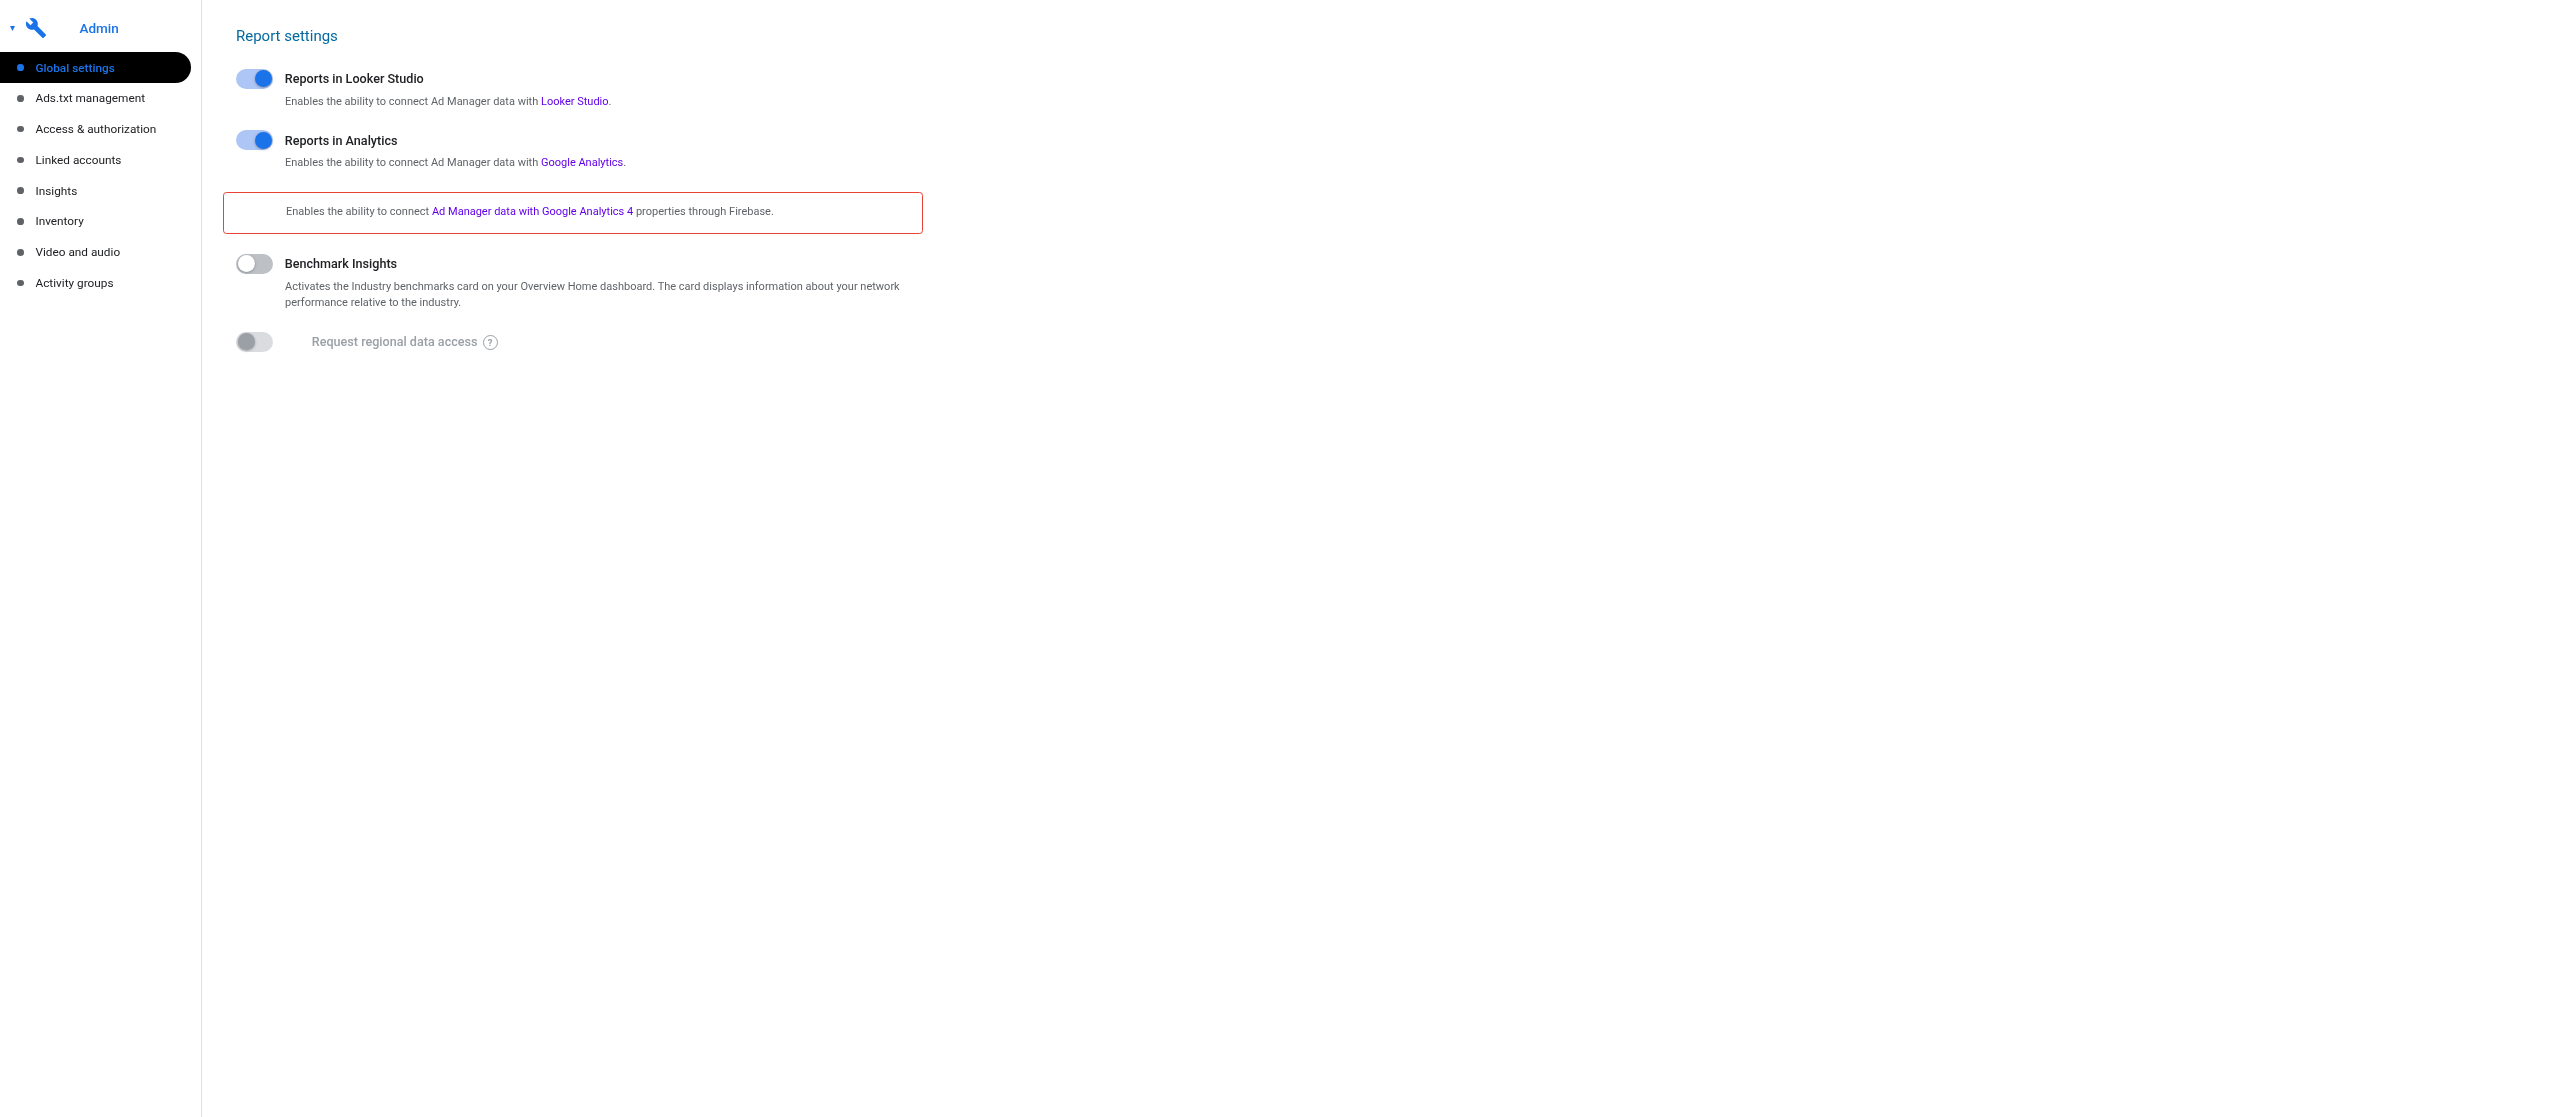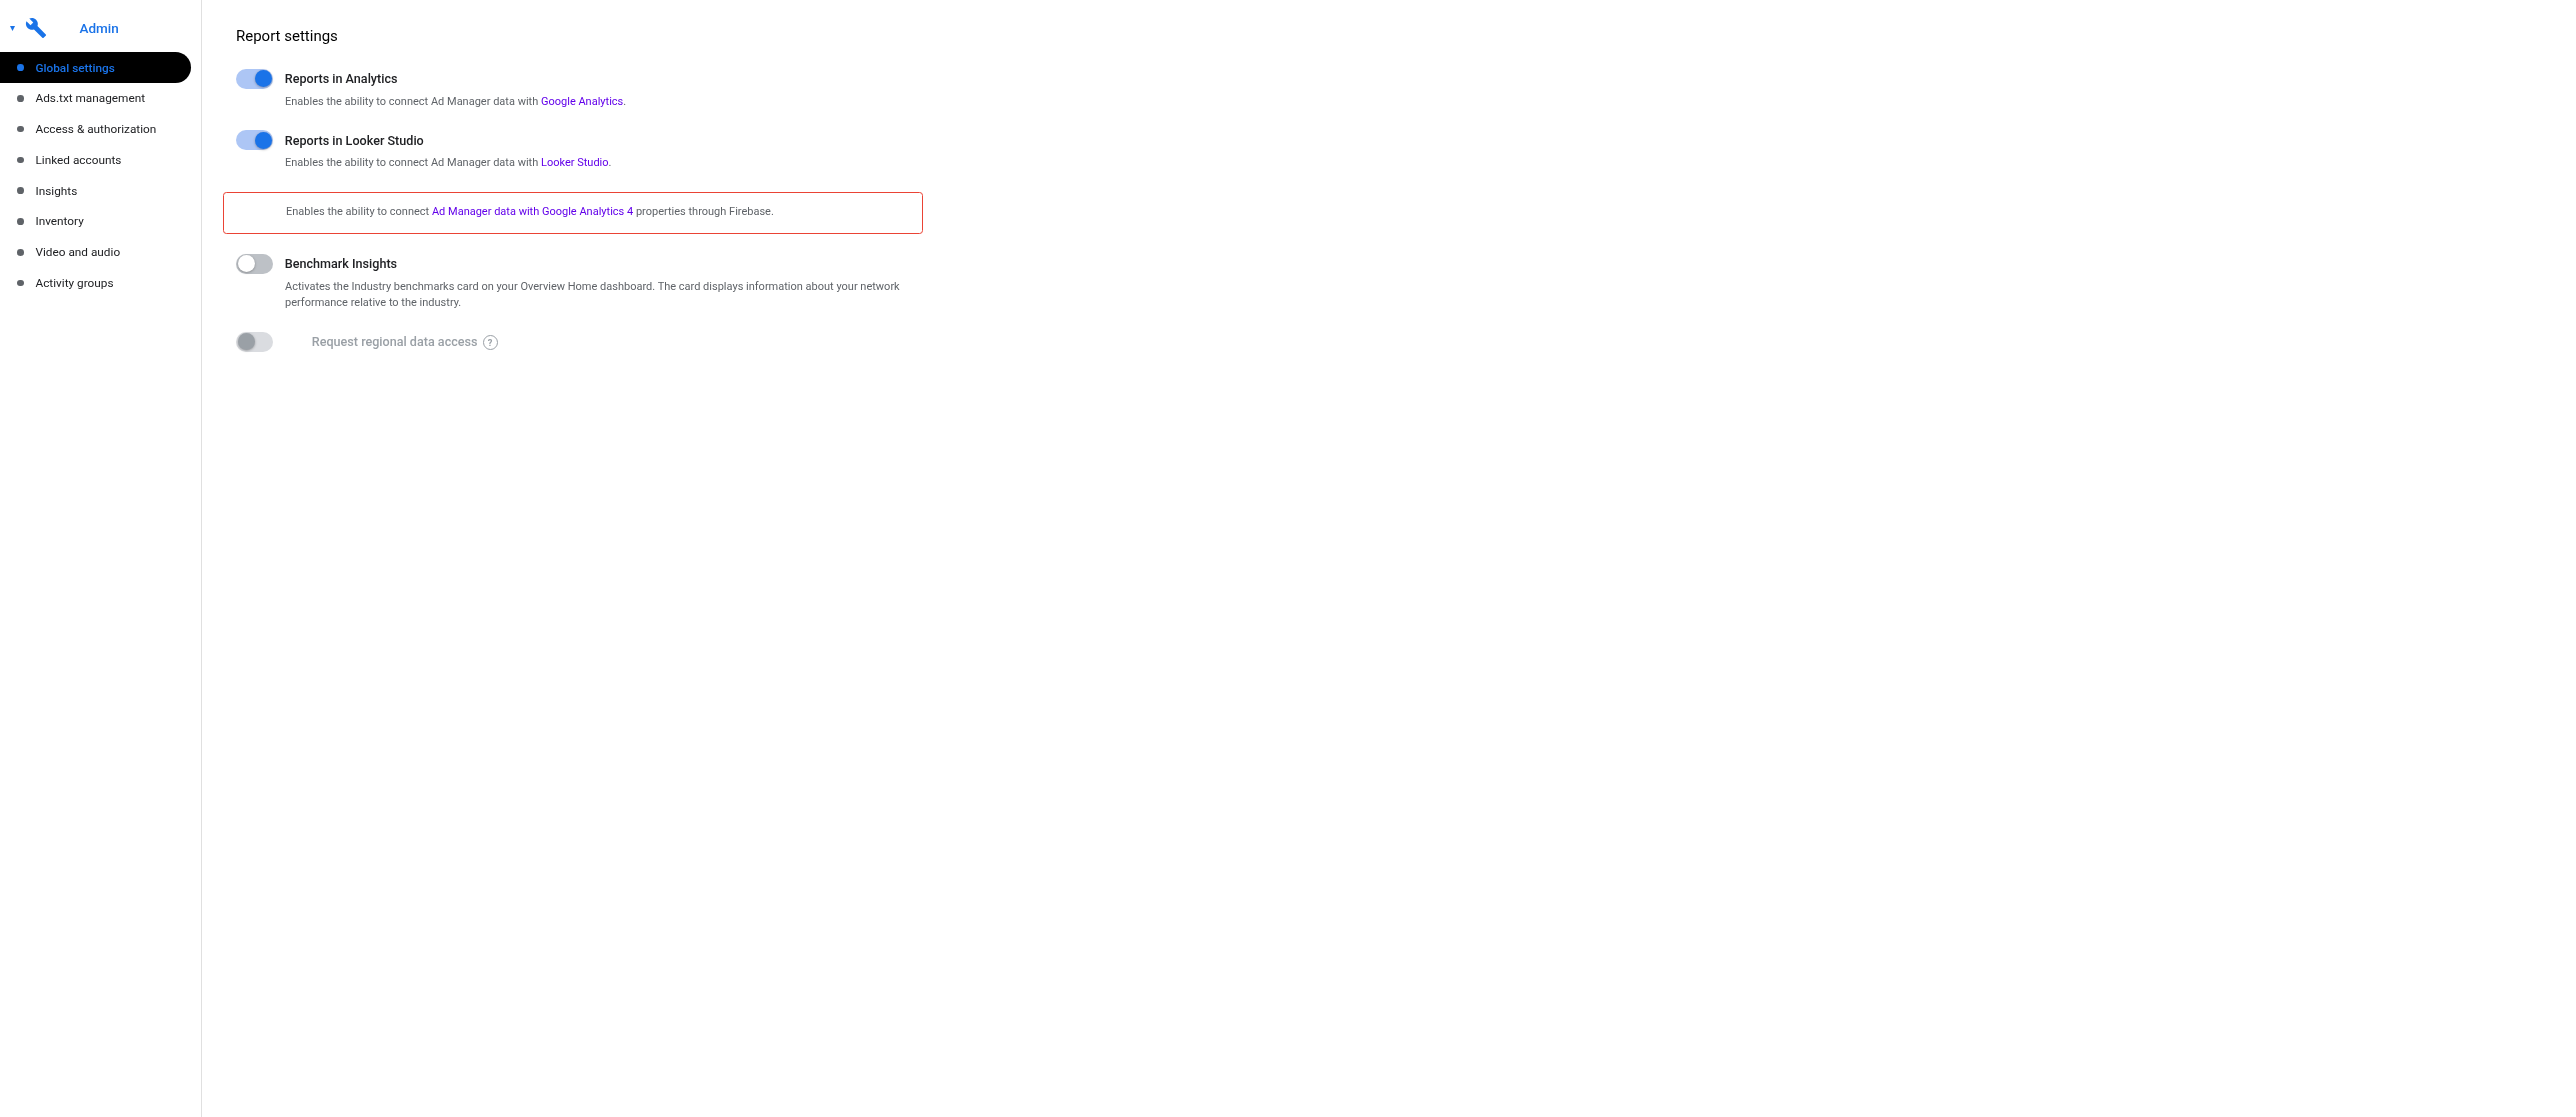--- a/index.html
+++ b/index.html
@@ -85,21 +85,21 @@
     .main-content {
       flex: 1;
       overflow-y: auto;
       padding: 27px 34px;
       background: #fff;
     }
 
     .section-title {
       font-size: 15px;
       font-weight: 400;
-      color: #000000;
+      color: #0369a1;
       margin-bottom: 23.5px;
     }
 
     
     .settings-list {
       display: flex;
       flex-direction: column;
       gap: 20px;
       max-width: 673px;
     }
@@ -289,33 +289,33 @@
 
 <div class="main-content">
   <div class="section-title">Report settings</div>
   <div class="settings-list" id="settings-list">
       <div class="setting-item">
         <div class="setting-row">
           <label class="toggle on">
             <input type="checkbox" checked="" style="">
             <span class="toggle-slider"></span>
           </label>
-          <span class="setting-title">Reports in Analytics</span>
+          <span class="setting-title">Reports in Looker Studio</span>
         </div>
-        <div class="setting-desc">Enables the ability to connect Ad Manager data with <a href="#">Google Analytics</a>.</div>
+        <div class="setting-desc">Enables the ability to connect Ad Manager data with <a href="#">Looker Studio</a>.</div>
       </div>
       <div class="setting-item">
         <div class="setting-row">
           <label class="toggle on">
             <input type="checkbox" checked="" style="">
             <span class="toggle-slider"></span>
           </label>
-          <span class="setting-title">Reports in Looker Studio</span>
+          <span class="setting-title">Reports in Analytics</span>
         </div>
-        <div class="setting-desc">Enables the ability to connect Ad Manager data with <a href="#">Looker Studio</a>.</div>
+        <div class="setting-desc">Enables the ability to connect Ad Manager data with <a href="#">Google Analytics</a>.</div>
       </div>
       <div class="setting-item highlighted-item">
         <div class="setting-desc">Enables the ability to connect <a href="#">Ad Manager data with Google Analytics 4</a> properties through Firebase.</div>
       </div>
       <div class="setting-item">
         <div class="setting-row">
           <label class="toggle off">
             <input type="checkbox" style="">
             <span class="toggle-slider"></span>
           </label>

